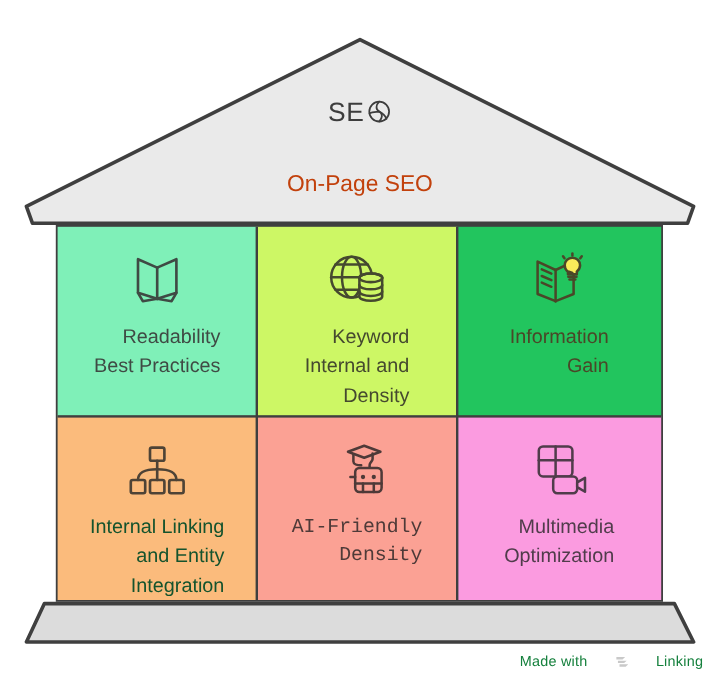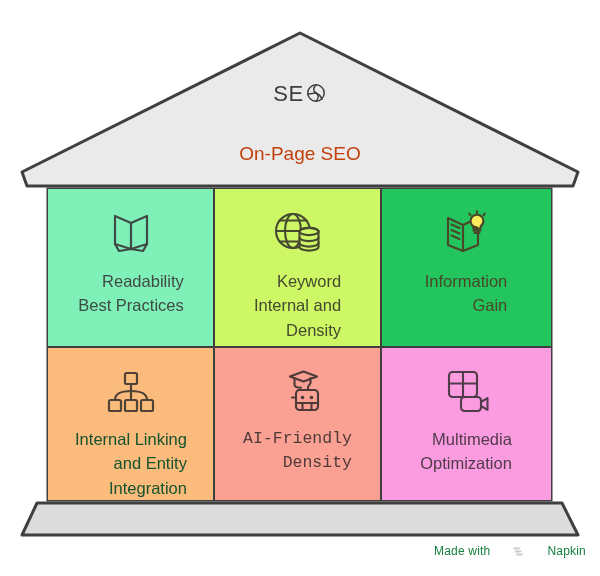--- a/index.html
+++ b/index.html
@@ -312,16 +312,16 @@
 
   <div class="watermark">
     <span>Made with</span>
     <span class="napkin-mark">
       <svg width="13" height="13" viewBox="0 0 16 16" fill="#c9c9c9">
         <path d="M2 3.2 L11 3.2 L8.4 5.6 L2 5.6 Z"></path>
         <path d="M3.6 6.9 L12.6 6.9 L10 9.3 L3.6 9.3 Z"></path>
         <path d="M5.2 10.6 L14.2 10.6 L11.6 13 L5.2 13 Z"></path>
       </svg>
     </span>
-    <span>Napkin</span>
+    <span>Linking</span>
   </div>
 
 </div>
 
 </body></html>

